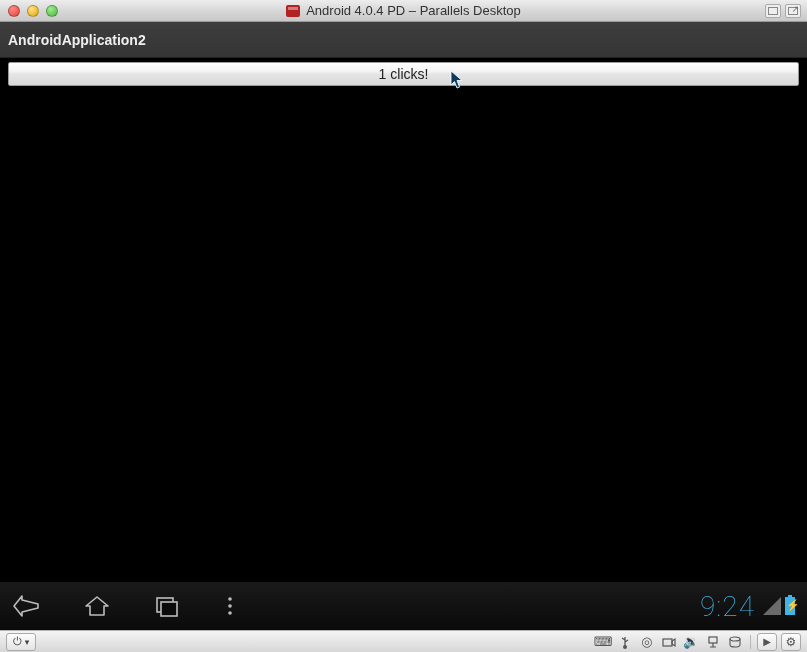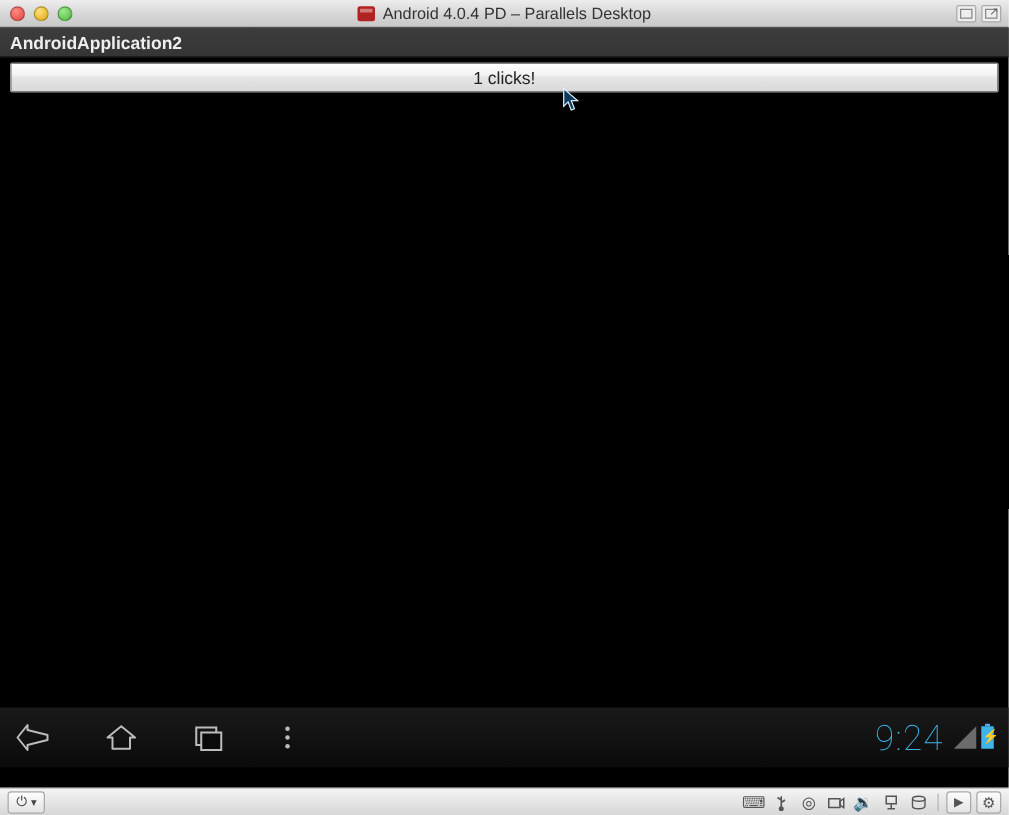--- a/index.html
+++ b/index.html
@@ -25,21 +25,21 @@
   .titlebar-right { margin-left: auto; display: flex; padding-right: 6px; gap: 4px; }
   .tb-btn { width: 16px; height: 14px; border: 1px solid #aaa; background: #eee; border-radius: 2px; position: relative; }
   .tb-btn-inner { position: absolute; inset: 2px; border: 1px solid #888; }
   .tb-btn-arrow::after { content: "↗"; position: absolute; font-size: 9px; right: 1px; top: -1px; color: #666; }
 
   
   .vm { position: relative; height: 608px; background: #000; }
 
   
   .android-header {
-    height: 24px;
+    height: 36px;
     background: linear-gradient(to bottom, #3d3d3d, #353535);
     color: #eee;
     font-size: 14px;
     font-weight: bold;
     display: flex;
     align-items: center;
     padding-left: 8px;
     border-bottom: 1px solid #222;
   }
   
@@ -55,21 +55,21 @@
     display: flex;
     align-items: center;
     justify-content: center;
     cursor: pointer;
     box-shadow: inset 0 1px 0 rgba(255,255,255,.6);
   }
   
   
   .navbar {
     position: absolute;
-    left: 0; right: 0; bottom: 16px;
+    left: 0; right: 0; bottom: 0;
     height: 48px;
     background: linear-gradient(to bottom, #1a1a1a, #0a0a0a);
     display: flex;
     align-items: center;
     padding: 0 12px;
   }
   .nav-left { display: flex; gap: 40px; align-items: center; }
   .nav-icon { width: 30px; height: 24px; position: relative; opacity: .9; }
   .nav-icon svg { width: 100%; height: 100%; }
   .nav-spacer { flex: 1; }

